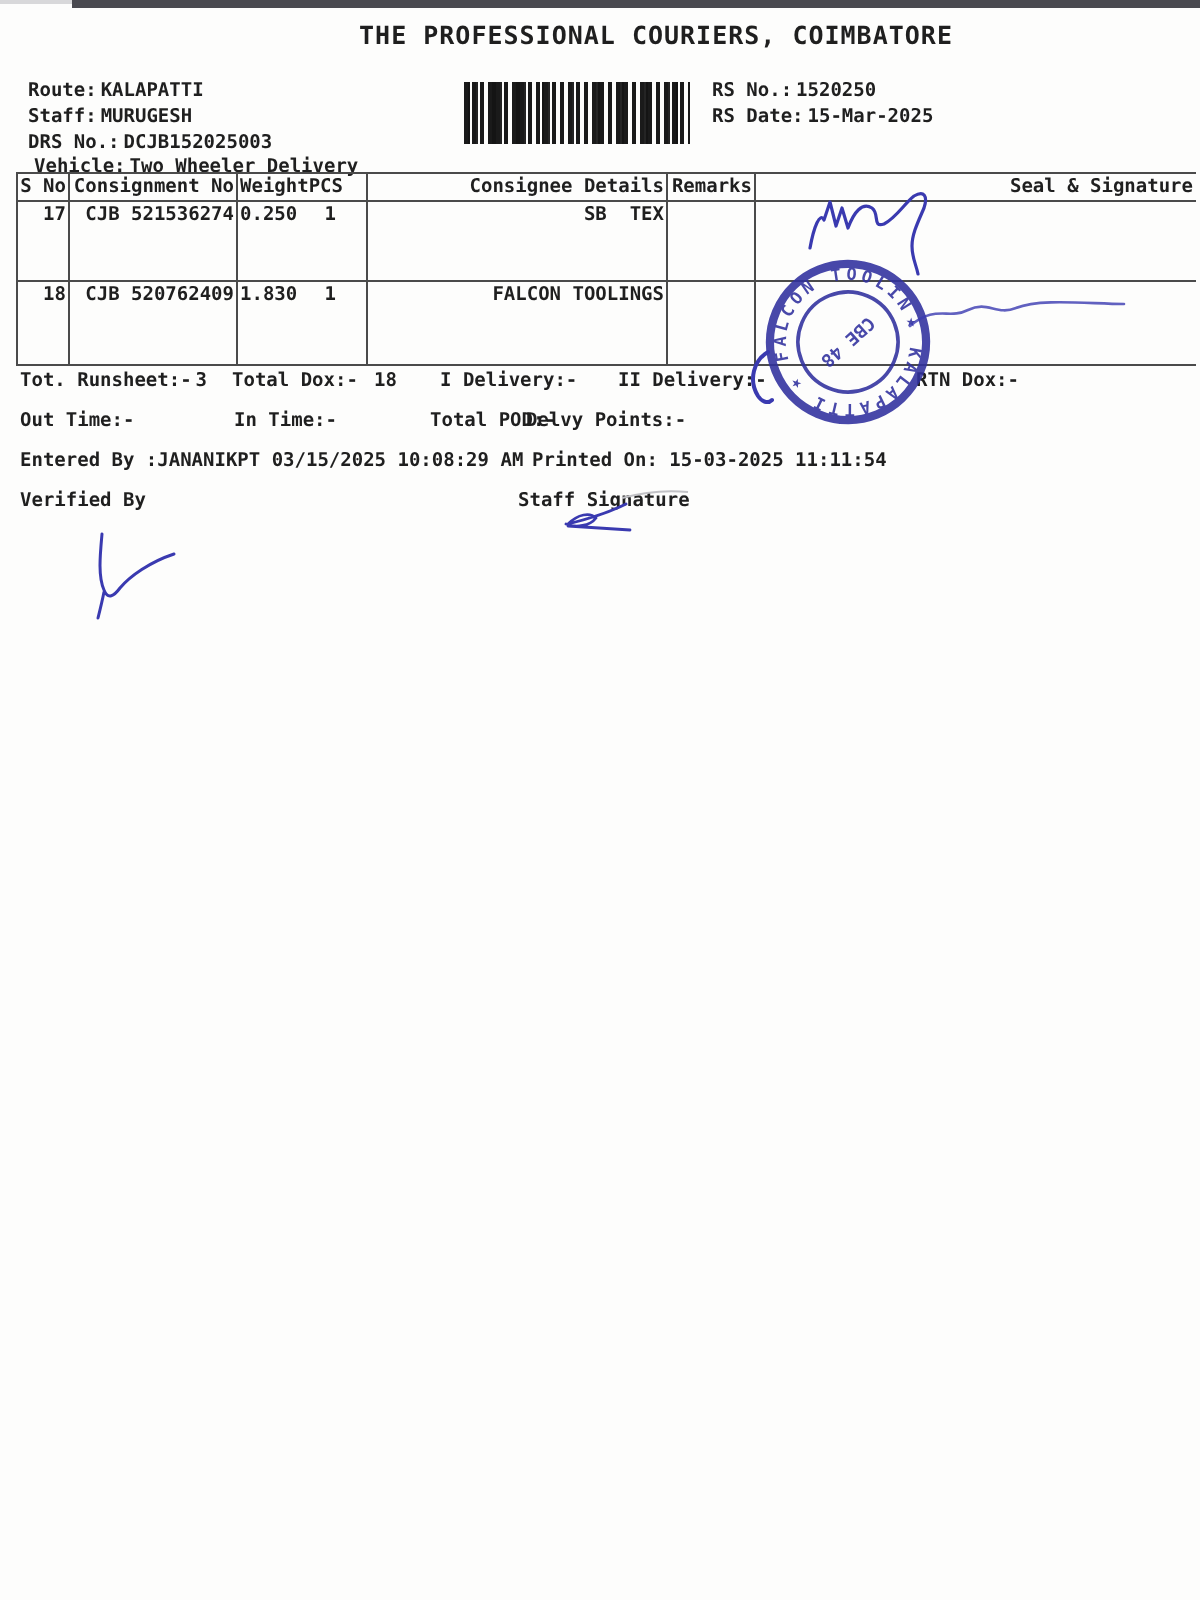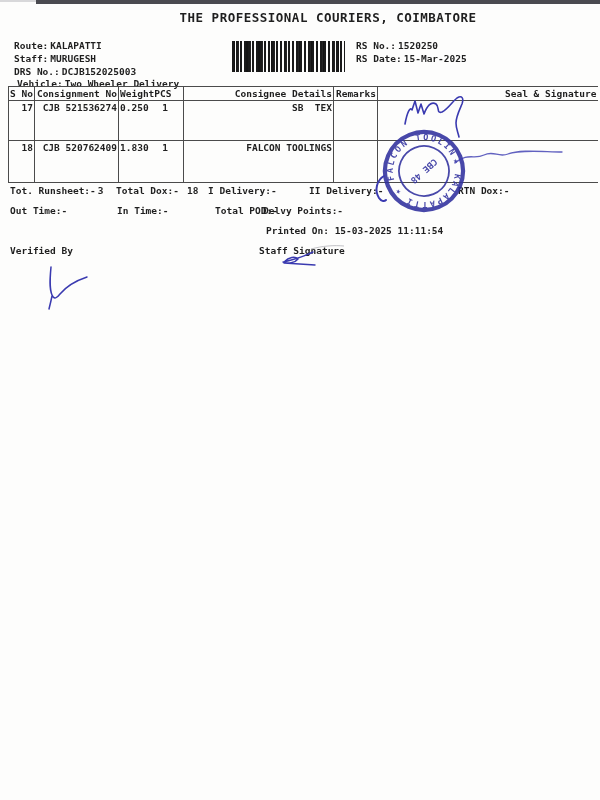--- a/index.html
+++ b/index.html
@@ -100,29 +100,30 @@
         <td class="consig">FALCON TOOLINGS</td>
         <td></td>
         <td class="lastcol"></td>
       </tr>
     </tbody>
   </table>
 
   <div class="a fs10 pair" style="left:10px;top:186px"><span>Tot. Runsheet:-</span><span class="v">3</span></div>
   <div class="a fs10" style="left:116px;top:186px">Total Dox:-</div>
   <div class="a fs10" style="left:187px;top:186px">18</div>
-  <div class="a fs10" style="left:208px;top:186px">I Delivery:-</div>
+  <div class="a fs10" style="left:220px;top:186px">I Delivery:-</div>
   <div class="a fs10" style="left:309px;top:186px">II Delivery:-</div>
   <div class="a fs10" style="left:458px;top:186px">RTN Dox:-</div>
 
   <div class="a fs10" style="left:10px;top:206px">Out Time:-</div>
   <div class="a fs10" style="left:117px;top:206px">In Time:-</div>
   <div class="a fs10" style="left:215px;top:206px">Total POD:-</div>
   <div class="a fs10" style="left:263px;top:206px">Delvy Points:-</div>
 
+  <div class="a fs10" style="left:10px;top:226px">Entered By :JANANIKPT 03/15/2025 10:08:29 AM</div>
   <div class="a fs10" style="left:266px;top:226px">Printed On: 15-03-2025 11:11:54</div>
 
   <div class="a fs10" style="left:10px;top:246px">Verified By</div>
   <div class="a fs10" style="left:259px;top:246px">Staff Signature</div>
 
   <svg class="inklayer" width="600" height="800" viewBox="0 0 600 800">
     <path class="ink" stroke-width="1.6" d="M405,124 C407,113 410,106 412,110 L415,101 L418,113 L421,104 L424,114 C427,106 431,101 436,104 C440,107 436,114 442,112 C448,109 452,102 457,98 C462,95 464,98 462,104 C459,111 456,117 456,123 C456,129 458,132 459,137"></path>
     <g class="stampg" transform="translate(424,171) rotate(158)" opacity="0.88">
       <circle r="39" fill="none" stroke-width="4.2"></circle>
       <circle r="25" fill="none" stroke-width="1.8"></circle>

